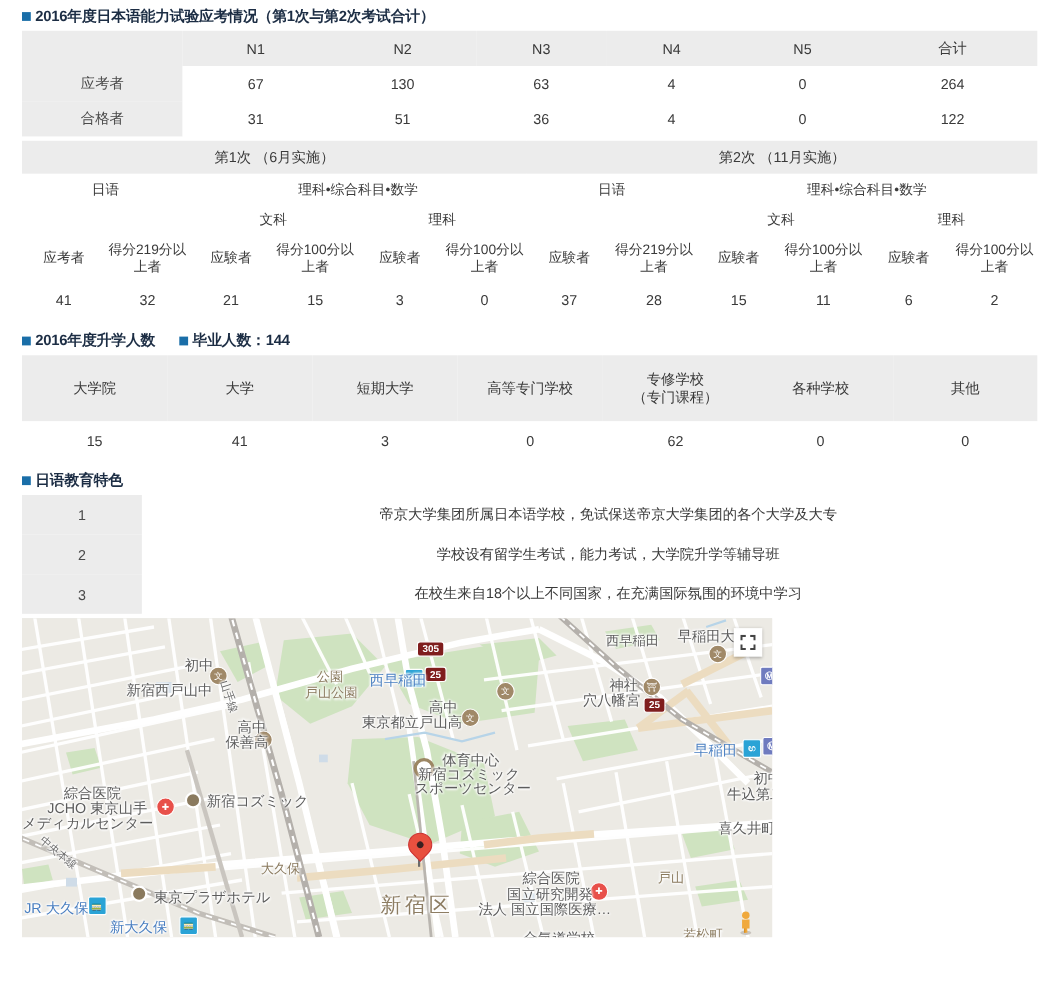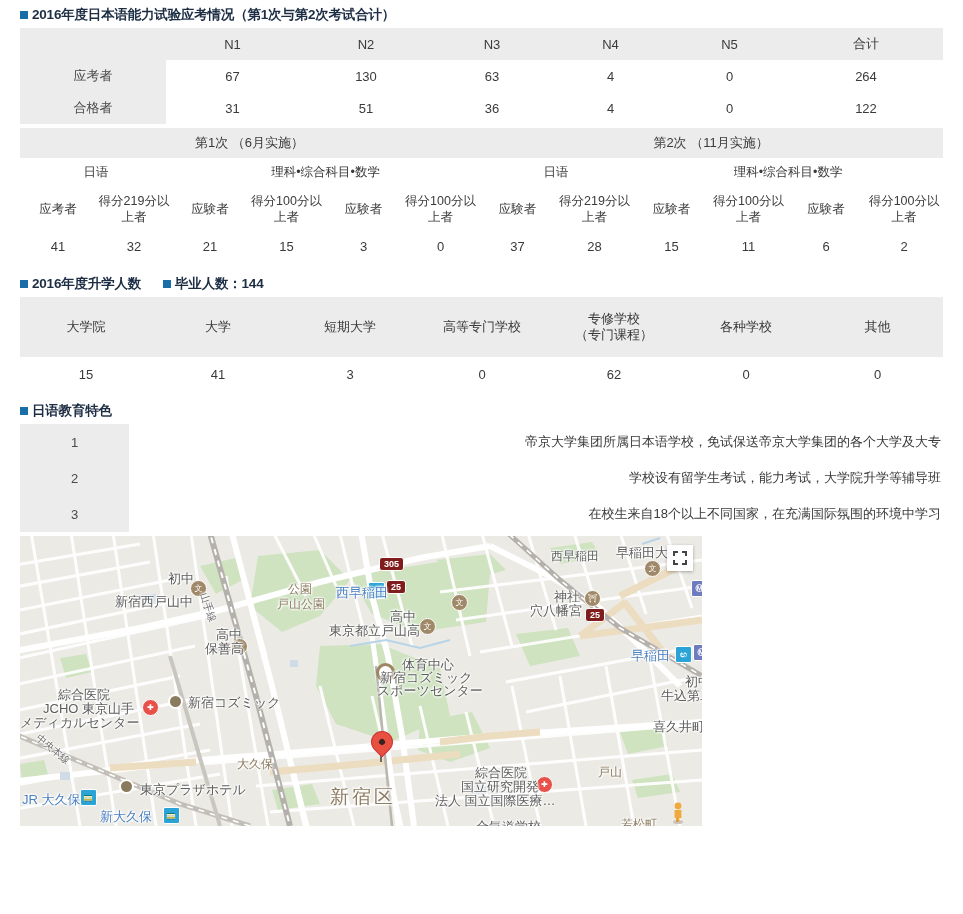--- a/index.html
+++ b/index.html
@@ -62,38 +62,38 @@
   #shinro-table .hdr{ background:#ececec; height:44px; line-height:1.25; padding:8px 2px; }
   #shinro-table .val{ background:#ffffff; padding:10px 2px; }
 
   
   .features{
     width:923px; margin:0 20px 4px 20px;
     border-collapse:collapse; table-layout:fixed;
   }
   .features td{ padding:9px 2px; font-size:13px; color:#3a3a3a; }
   .features .idx{ width:105px; background:#ececec; text-align:center; color:#4a4a4a; }
-  .features .txt{ background:#ffffff; text-align:right; padding-left:36px; }
+  .features .txt{ background:#ffffff; text-align:center; padding-left:36px; }
 
   
   .map-wrap{
     margin:4px 0 0 20px;
     width:682px; height:290px;
     position:relative; overflow:hidden;
     background:#e9e7e2;
   }
   .map-svg{ position:absolute; left:0; top:0; }
   .map-label{
     position:absolute; white-space:nowrap;
     font-family:"Liberation Sans","DejaVu Sans",sans-serif;
     color:#5c5c5c; pointer-events:none;
     text-shadow:0 0 3px #fff,0 0 3px #fff,0 0 2px #fff,1px 1px 2px #fff,-1px -1px 2px #fff;
   }.ml-10{font-size:10px}.ml-11{font-size:13px}
   .ml-12{font-size:12px}.ml-13{font-size:13px}
-  .ml-big{font-size:19px;color:#8d7d63;letter-spacing:3px;}
+  .ml-big{font-size:19px;color:#8d7d63;letter-spacing:3px;margin-left:16px;}
   .ml-blue{color:#4a7fc1;}
   .ml-brown{color:#8a7a5e;}
   .ml-gray{color:#6a6a6a;}
   .poi{
     position:absolute; border-radius:50%;
     display:flex;align-items:center;justify-content:center;
     font-size:8px; color:#fff;
   }
   .poi-school{ width:15px;height:15px;background:#a08968;border:1.5px solid #fff;}
   .poi-hosp{ width:15px;height:15px;background:#e8504a;border:1.5px solid #fff;}
@@ -206,20 +206,28 @@
     <tbody>
       <tr>
         <td class="band" colspan="6">第1次 （6月实施）</td>
         <td class="band" colspan="6">第2次 （11月实施）</td>
       </tr>
       <tr>
         <td class="lvl2" colspan="2">日语</td>
         <td class="lvl2" colspan="4">理科•综合科目•数学</td>
         <td class="lvl2" colspan="2">日语</td>
         <td class="lvl2" colspan="4">理科•综合科目•数学</td>
+      </tr>
+      <tr>
+        <td class="lvl3" colspan="2"></td>
+        <td class="lvl3" colspan="2">文科</td>
+        <td class="lvl3" colspan="2">理科</td>
+        <td class="lvl3" colspan="2"></td>
+        <td class="lvl3" colspan="2">文科</td>
+        <td class="lvl3" colspan="2">理科</td>
       </tr>
       <tr>
         <td class="colhdr">应考者</td>
         <td class="colhdr">得分219分以上者</td>
         <td class="colhdr">应験者</td>
         <td class="colhdr">得分100分以上者</td>
         <td class="colhdr">应験者</td>
         <td class="colhdr">得分100分以上者</td>
         <td class="colhdr">应験者</td>
         <td class="colhdr">得分219分以上者</td>

